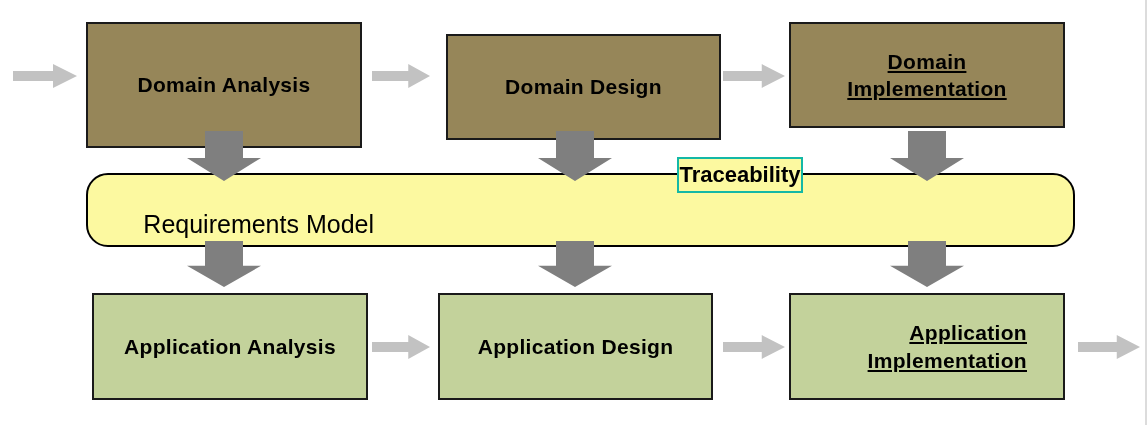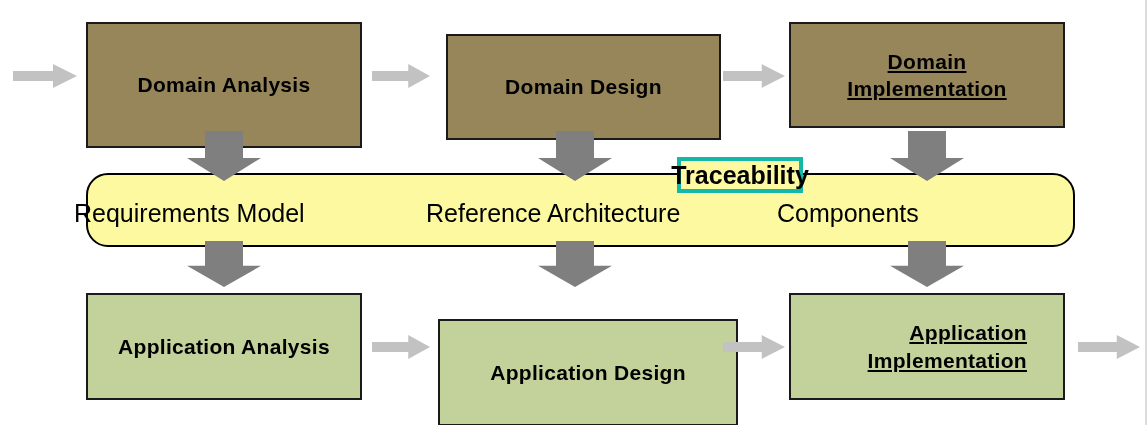--- a/index.html
+++ b/index.html
@@ -15,29 +15,29 @@
   }
   .box.domain { background:#968659; }
   .box.application { background:#c3d29b; }
   .box .lbl { display:inline-block; }
   .box.wrap .lbl { max-width:200px;text-decoration:underline; }
   .band {
     position:absolute; left:86px; top:173px; width:989px; height:74px;
     background:#fcf9a0; border:2px solid #000; border-radius:22px; box-sizing:border-box;
   }
   .band-label {
-    position:absolute; top:173px; height:74px; width:300px;
-    display:flex; align-items:center; justify-content:flex-start;
+    position:absolute; top:184px; height:74px; width:300px;
+    display:flex; align-items:center; justify-content:flex-end;
     font-size:25px; padding-top:6px; box-sizing:border-box; white-space:nowrap;
   }
   .tag {
     position:absolute; left:677px; top:157px; width:126px; height:36px;
-    background:#fcf9a0; border:4px solid #14b8a6; box-sizing:border-box;
+    background:#fcf9a0; border:2px solid #14b8a6; box-sizing:border-box;
     display:flex; align-items:center; justify-content:center;
-    font-weight:bold; font-size:25px;
+    font-weight:bold; font-size:22px;
   }
   .arrow { position:absolute; }
   .arrow svg { display:block; width:100%; height:100%; }
   .edge-line {
     position:absolute; right:0; top:0; width:2px; height:425px; background:#dcdcdc;
   }
 </style>
 </head>
 <body>
 
@@ -67,26 +67,20 @@
     <svg viewBox="0 0 64 26" preserveAspectRatio="none">
         <polygon points="0,8 40,8 40,1 64,13 40,25 40,18 0,18" fill="#c2c2c2"></polygon>
       </svg>
   </div>
 
   <div class="band"></div>
 
   <div class="band-label" style="left:74px;">
     <span>Requirements Model</span>
   </div>
-  <div class="band-label" style="left:426px;">
-    <span>Reference Architecture</span>
-  </div>
-  <div class="band-label" style="left:777px;">
-    <span>Components</span>
-  </div>
 
   <div class="arrow" style="left:187px; top:131px; width:74px; height:50px;">
     <svg viewBox="0 0 74 50" preserveAspectRatio="none">
         <polygon points="18,0 56,0 56,27 74,27 37,50 0,27 18,27" fill="#7f7f7f"></polygon>
       </svg>
   </div>
   <div class="arrow" style="left:538px; top:131px; width:74px; height:50px;">
     <svg viewBox="0 0 74 50" preserveAspectRatio="none">
         <polygon points="18,0 56,0 56,27 74,27 37,50 0,27 18,27" fill="#7f7f7f"></polygon>
       </svg>
@@ -110,24 +104,24 @@
   <div class="arrow" style="left:890px; top:241px; width:74px; height:46px;">
     <svg viewBox="0 0 74 50" preserveAspectRatio="none">
         <polygon points="18,0 56,0 56,27 74,27 37,50 0,27 18,27" fill="#7f7f7f"></polygon>
       </svg>
   </div>
 
   <div class="tag">
     <span>Traceability</span>
   </div>
 
-  <div class="box application" style="left:86px; top:293px; width:276px; height:107px;">
+  <div class="box application" style="left:92px; top:293px; width:276px; height:107px;">
     <span class="lbl">Application Analysis</span>
   </div>
-  <div class="box application" style="left:438px; top:293px; width:300px; height:107px;margin-top:26px;">
+  <div class="box application" style="left:438px; top:293px; width:275px; height:107px;">
     <span class="lbl">Application Design</span>
   </div>
   <div class="box application wrap" style="left:789px; top:293px; width:276px; height:107px;text-align:right;">
     <span class="lbl">Application Implementation</span>
   </div>
 
   <div class="arrow" style="left:372px; top:334px; width:58px; height:26px;">
     <svg viewBox="0 0 64 26" preserveAspectRatio="none">
         <polygon points="0,8 40,8 40,1 64,13 40,25 40,18 0,18" fill="#c2c2c2"></polygon>
       </svg>

